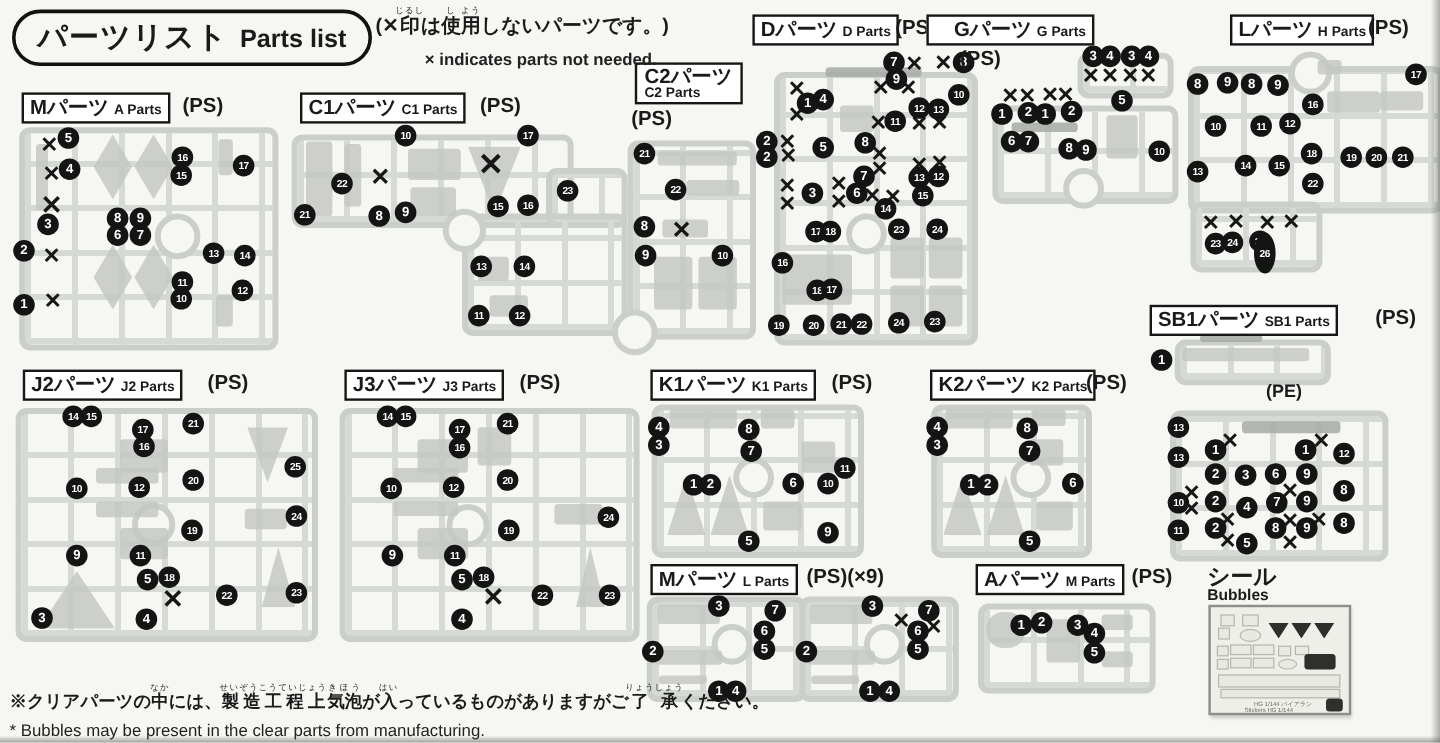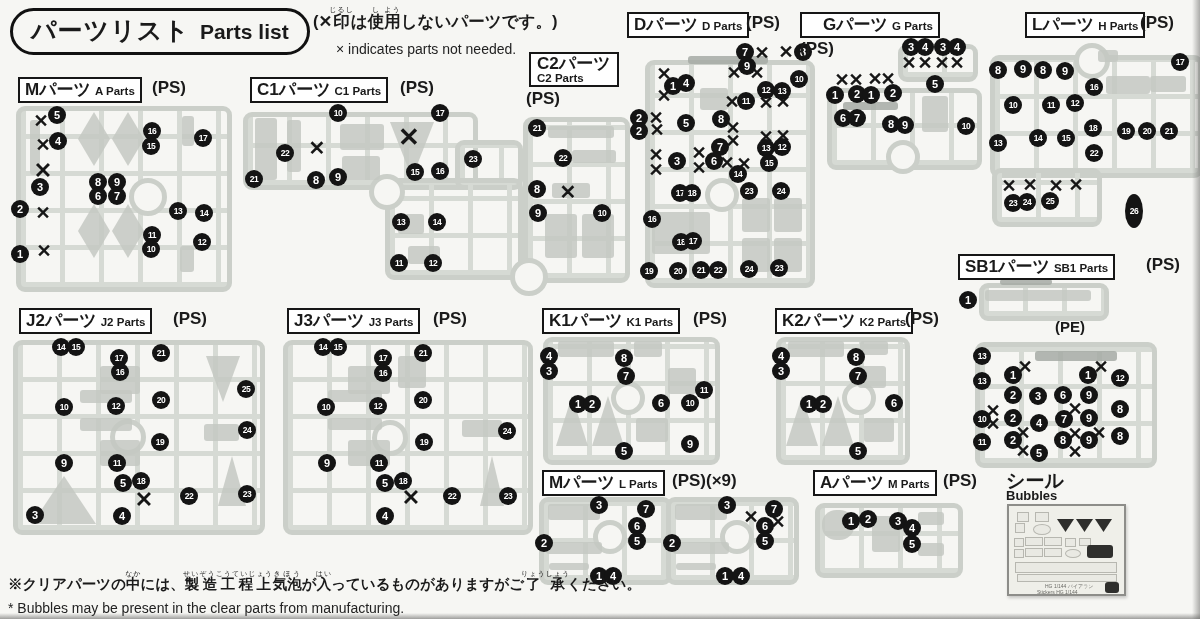--- a/index.html
+++ b/index.html
@@ -9,21 +9,21 @@
   .title-capsule{position:absolute;left:10px;top:8px;border:3px solid #111;border-radius:24px;
                  padding:3px 18px 5px 18px;display:flex;align-items:baseline;gap:10px;background:#f6f6f3;z-index:7;}
   .title-jp{font-size:25px;font-weight:800;letter-spacing:1px;}
   .title-en{font-size:21px;font-weight:700;}
   
   .note-jp{position:absolute;font-weight:600;line-height:1.05;white-space:nowrap;z-index:7;}
   #note-jp{left:313px;top:6px;font-size:16.5px;}
   #footer-note-jp{left:8px;top:570px;font-size:14.5px;}
   .note-jp rt{font-size:7px;font-weight:400;letter-spacing:1px;}
   .note-en{position:absolute;font-size:14px;font-weight:600;color:#222;white-space:nowrap;z-index:7;}
-  #note-en{left:336px;top:41px;font-weight:400;}
+  #note-en{left:354px;top:41px;font-weight:700;}
   #footer-note-en{left:8px;top:600px;font-weight:500;}
   
   .frame{position:absolute;border:5px solid #cbcfc9;border-radius:9px;z-index:1;
          background:
            repeating-linear-gradient(90deg,#d6dad4 0 5px,transparent 5px 39px),
            repeating-linear-gradient(0deg,#d6dad4 0 5px,transparent 5px 37px);}
   .ring{position:absolute;border:5px solid #cbcfc9;border-radius:50%;background:#f6f6f3;z-index:2;}
   .blob{position:absolute;background:#c4c8c2;opacity:.85;border-radius:3px;z-index:2;}
   .blob.dr{background:#a6aaa4;}
   .blob.rr{border-radius:45%;}
@@ -247,21 +247,21 @@
       <div class="badge" style="position: absolute; left: 826px; top: 86px; width: 18px; height: 18px;">1</div>
       <div class="badge" style="position: absolute; left: 848px; top: 85px; width: 18px; height: 18px;">2</div>
       <div class="badge" style="position: absolute; left: 862px; top: 86px; width: 18px; height: 18px;">1</div>
       <div class="badge" style="position: absolute; left: 884px; top: 84px; width: 18px; height: 18px;">2</div>
       <div class="badge" style="position: absolute; left: 926px; top: 75px; width: 18px; height: 18px;">5</div>
       <div class="badge" style="position: absolute; left: 834px; top: 109px; width: 18px; height: 18px;">6</div>
       <div class="badge" style="position: absolute; left: 848px; top: 109px; width: 18px; height: 18px;">7</div>
       <div class="badge" style="position: absolute; left: 882px; top: 115px; width: 18px; height: 18px;">8</div>
       <div class="badge" style="position: absolute; left: 896px; top: 116px; width: 18px; height: 18px;">9</div>
       <div class="badge two" style="position: absolute; left: 957px; top: 117px; width: 18px; height: 18px;">10</div>
-      <div class="label-box" style="position: absolute; left: 800px; top: 12px; padding-left: 21px;">
+      <div class="label-box" style="position: absolute; left: 772px; top: 12px; padding-left: 21px;">
         <span class="l1">Gパーツ</span>
         <span class="l2">G Parts</span>
       </div>
       <div class="suffix" style="position: absolute; left: 800px; top: 38px;">(PS)</div>
       <div class="frame" style="position: absolute; left: 990px; top: 55px; width: 203px; height: 113px;"></div>
       <div class="frame" style="position: absolute; left: 992px; top: 168px; width: 100px; height: 49px;"></div>
       <div class="ring" style="position: absolute; left: 1074px; top: 43px; width: 26px; height: 26px;"></div>
       <div class="blob r" style="position: absolute; left: 1106px; top: 76px; width: 44px; height: 18px;"></div>
       <div class="blob r" style="position: absolute; left: 1150px; top: 76px; width: 36px; height: 16px;"></div>
       <div class="blob r" style="position: absolute; left: 1098px; top: 50px; width: 20px; height: 12px;"></div>
@@ -282,21 +282,21 @@
       <div class="badge two" style="position: absolute; left: 1117px; top: 122px; width: 18px; height: 18px;">19</div>
       <div class="badge two" style="position: absolute; left: 1138px; top: 122px; width: 18px; height: 18px;">20</div>
       <div class="badge two" style="position: absolute; left: 1160px; top: 122px; width: 18px; height: 18px;">21</div>
       <div class="badge two" style="position: absolute; left: 989px; top: 134px; width: 18px; height: 18px;">13</div>
       <div class="badge two" style="position: absolute; left: 1029px; top: 129px; width: 18px; height: 18px;">14</div>
       <div class="badge two" style="position: absolute; left: 1057px; top: 129px; width: 18px; height: 18px;">15</div>
       <div class="badge two" style="position: absolute; left: 1085px; top: 144px; width: 18px; height: 18px;">22</div>
       <div class="badge two" style="position: absolute; left: 1004px; top: 194px; width: 18px; height: 18px;">23</div>
       <div class="badge two" style="position: absolute; left: 1018px; top: 193px; width: 18px; height: 18px;">24</div>
       <div class="badge two" style="position: absolute; left: 1041px; top: 192px; width: 18px; height: 18px;">25</div>
-      <div class="badge two" style="position: absolute; left: 1125px; top: 194px; width: 18px; height: 34px;">26</div>
+      <div class="badge two" style="position: absolute; left: 1045px; top: 194px; width: 18px; height: 34px;">26</div>
       <div class="label-box" style="position: absolute; left: 1025px; top: 12px;">
         <span class="l1">Lパーツ</span>
         <span class="l2">H Parts</span>
       </div>
       <div class="suffix" style="position: absolute; left: 1140px; top: 12px;">(PS)</div>
       <div class="frame" style="position: absolute; left: 13px; top: 340px; width: 242px; height: 185px;"></div>
       <div class="ring" style="position: absolute; left: 110px; top: 419px; width: 26px; height: 26px;"></div>
       <div class="blob td" style="position: absolute; left: 206px; top: 356px; width: 34px; height: 46px;"></div>
       <div class="blob r" style="position: absolute; left: 204px; top: 424px; width: 35px; height: 17px;"></div>
       <div class="blob tu" style="position: absolute; left: 218px; top: 456px; width: 28px; height: 50px;"></div>

